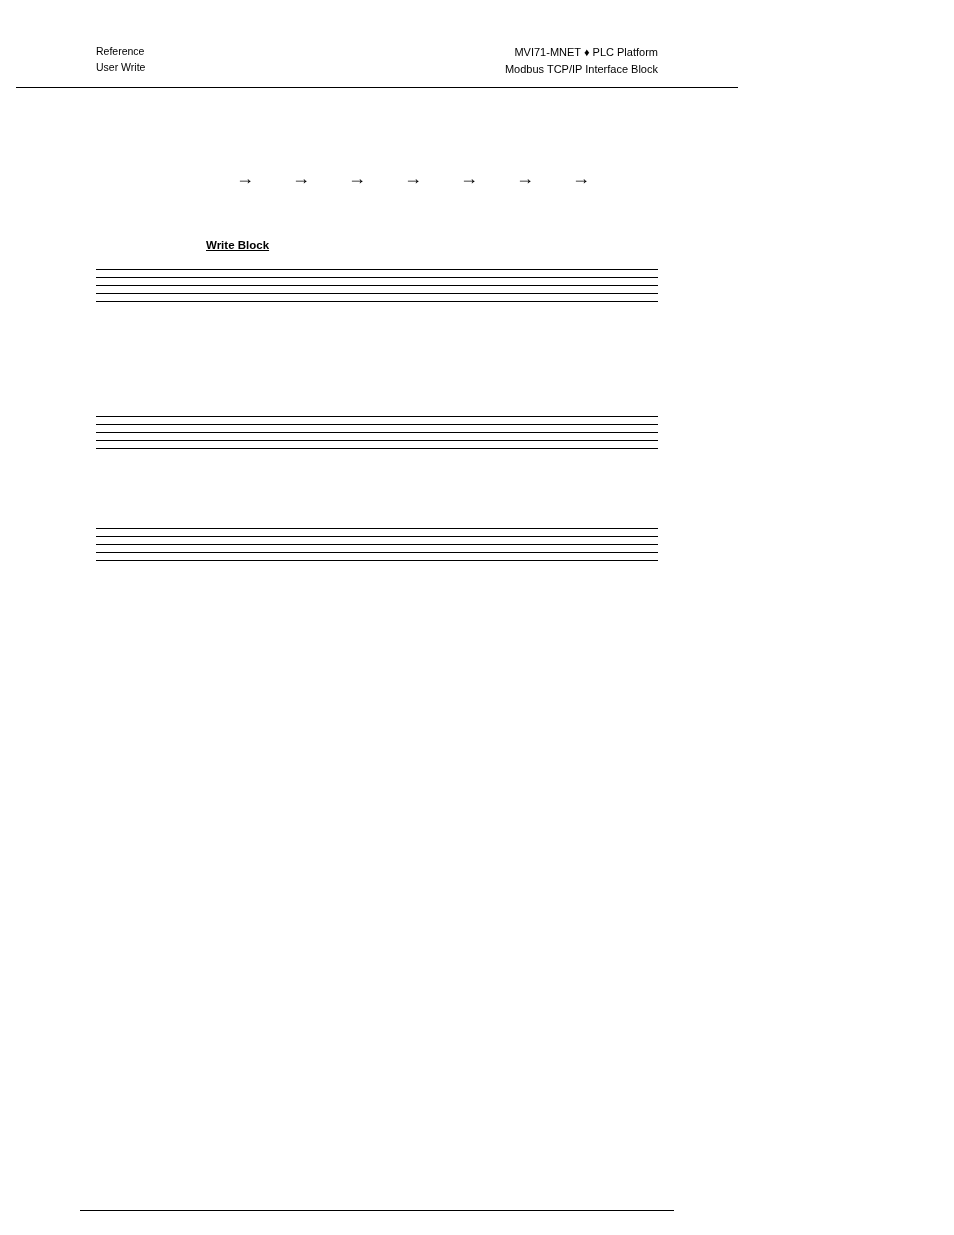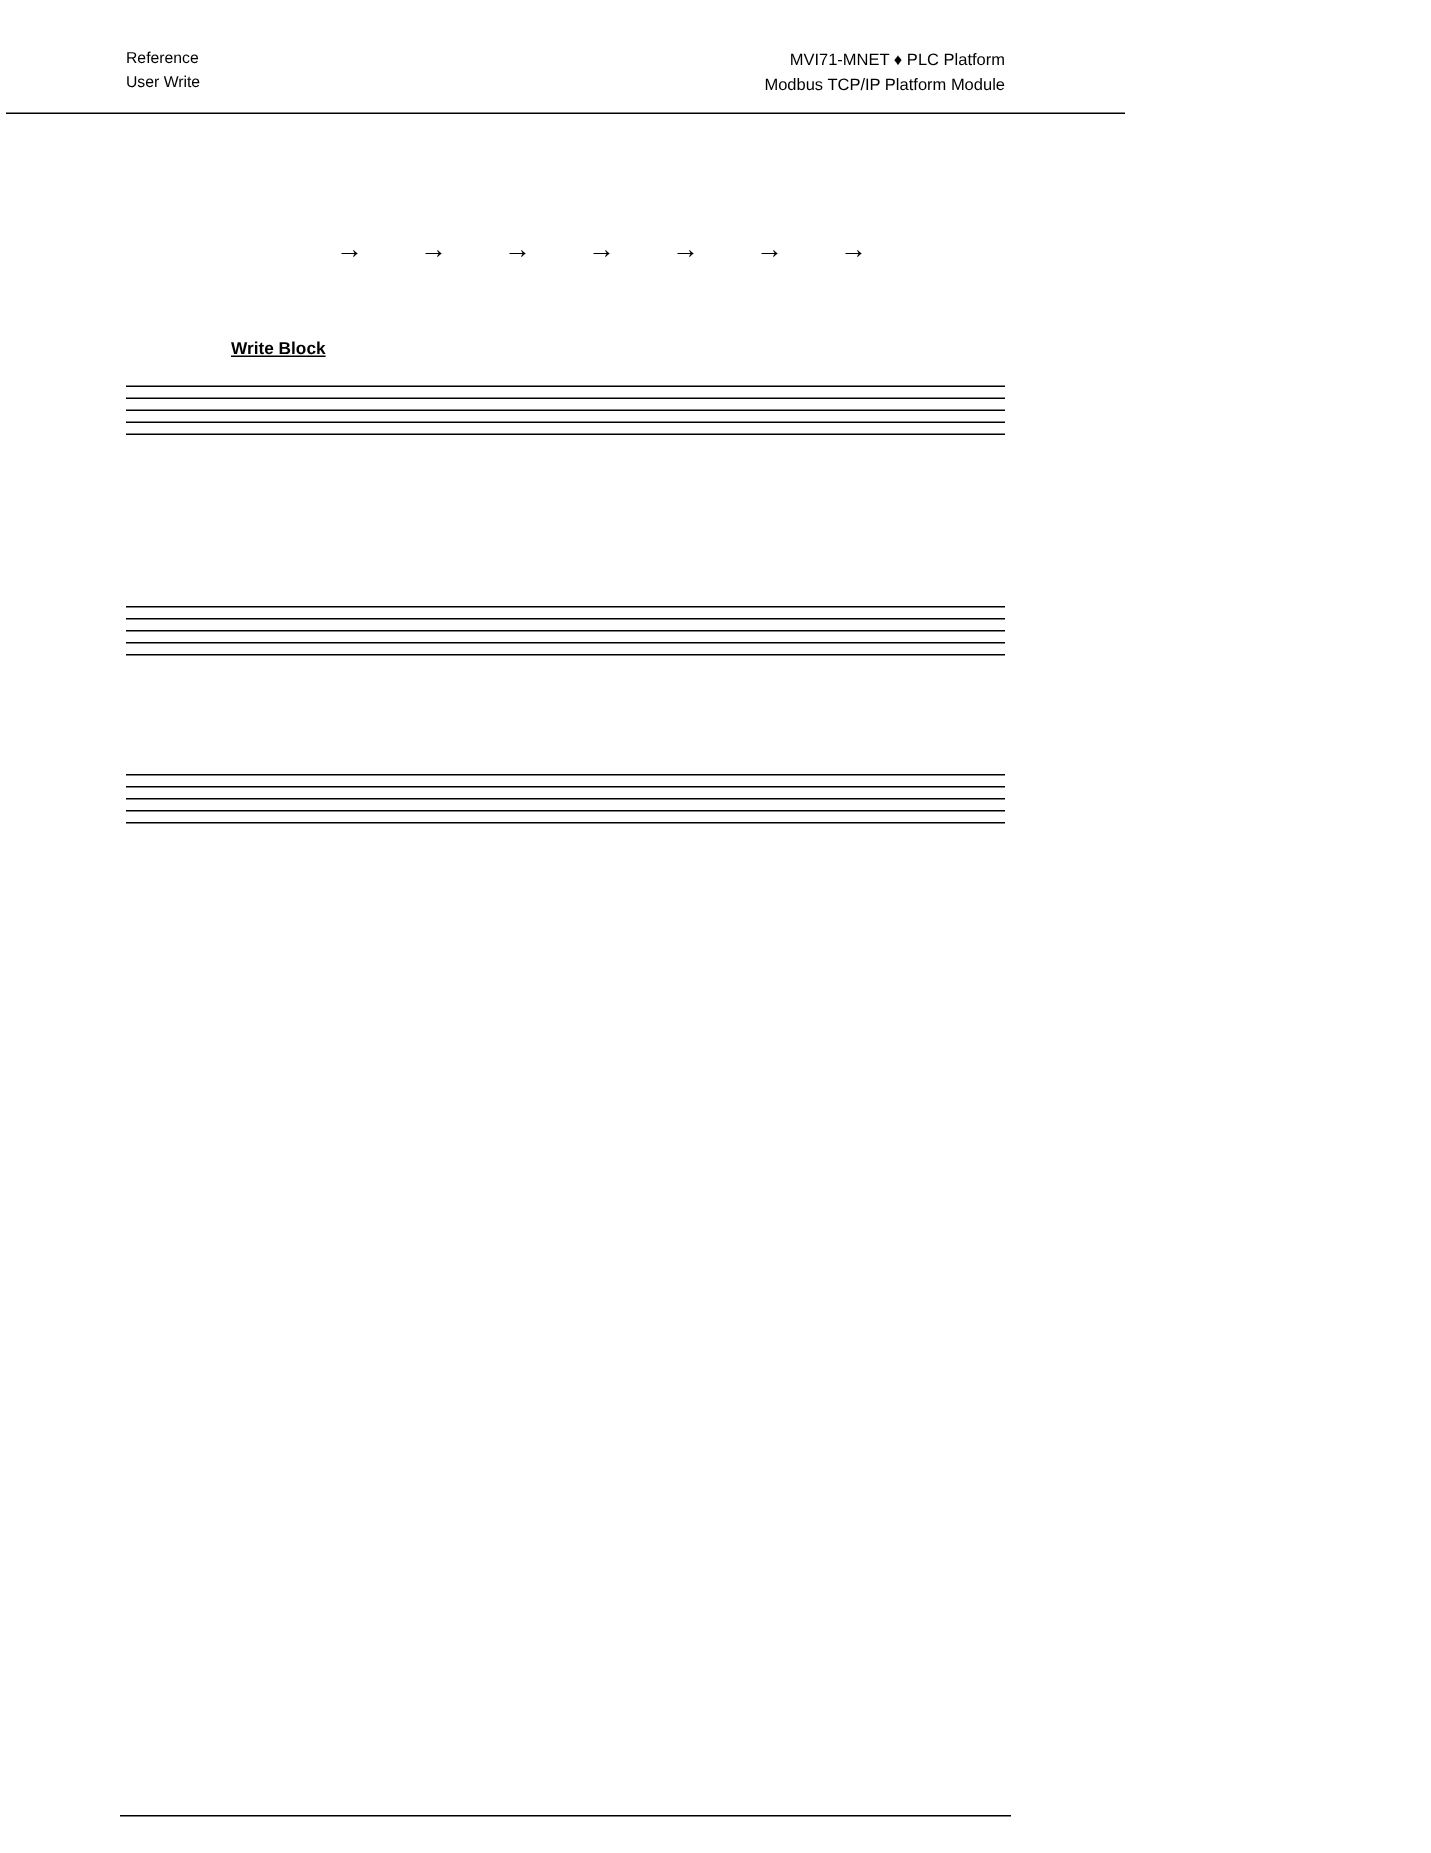--- a/index.html
+++ b/index.html
@@ -14,21 +14,21 @@
       background: #ffffff;
       font-family: Arial, Helvetica, sans-serif;
       font-size: 11px;
       color: #000000;
     }
 
     .page {
       width: 754px;
       min-height: 1235px;
       position: relative;
-      padding: 4px;
+      padding: 16px;
       border-radius: 20px;
     }
 
     
     .header {
       display: flex;
       justify-content: space-between;
       align-items: flex-start;
       padding: 28px 80px 10px 80px;
       border-bottom: 1.5px solid #000;
@@ -71,21 +71,21 @@
     
     .write-block-section {
       margin-top: 50px;
     }
 
     .write-block-title {
       font-size: 11.5px;
       font-weight: bold;
       text-decoration: underline;
       margin-bottom: 18px;
-      margin-left: 70px;
+      margin-left: 110px;
     }
 
     
     .line-group {
       margin-bottom: 0;
     }
 
     .h-line {
       width: 100%;
       border: none;
@@ -117,21 +117,21 @@
 
 <div class="page">
 
   <div class="header">
     <div class="header-left">
       <div>Reference</div>
       <div>User Write</div>
     </div>
     <div class="header-right">
       <div>MVI71-MNET ♦ PLC Platform</div>
-      <div>Modbus TCP/IP Platform Module</div>
+      <div>Modbus TCP/IP Interface Block</div>
     </div>
   </div>
 
   <div class="content">
 
     <div class="arrow-row">
       <span class="arrow-symbol">→</span>
       <span class="arrow-symbol">→</span>
       <span class="arrow-symbol">→</span>
       <span class="arrow-symbol">→</span>

